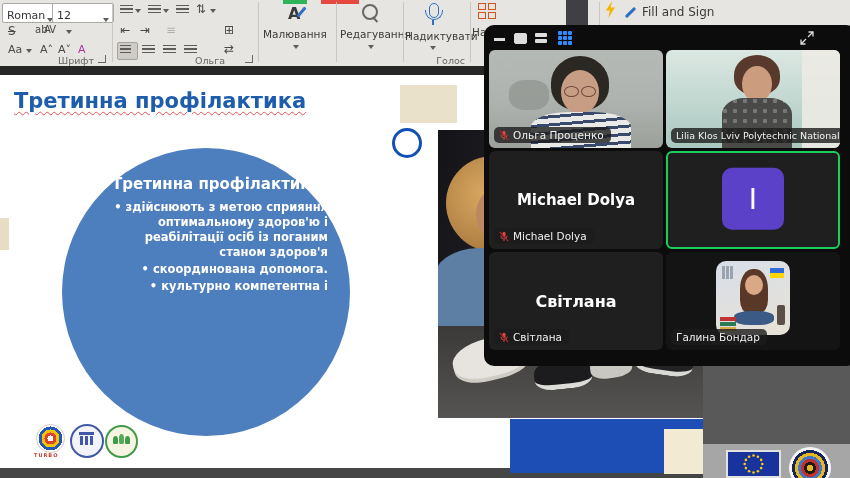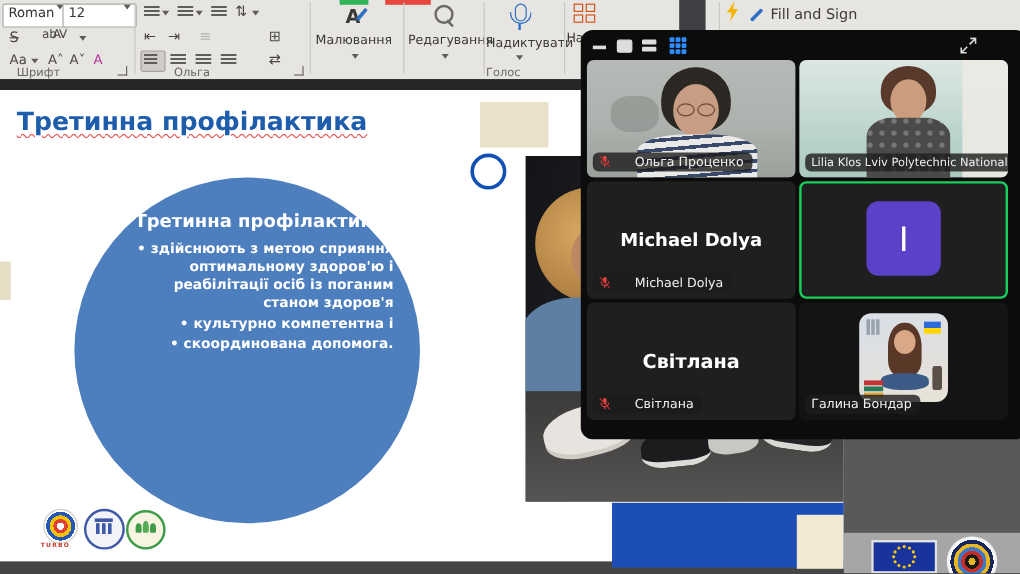--- a/index.html
+++ b/index.html
@@ -4,25 +4,25 @@
 <style>
   html,body{margin:0;padding:0;background:#222;}
   #stage{position:relative;width:850px;height:478px;overflow:hidden;
          font-family:"DejaVu Sans",sans-serif;background:#4a4a4a;-webkit-font-smoothing:antialiased;}
   .abs{position:absolute;}
 
   
   #ribbon{left:0;top:0;width:850px;height:66px;background:#e7e5e2;}
   .vsep{position:absolute;top:2px;bottom:4px;width:1px;background:#c9c7c4;}
   .combo{position:absolute;height:18px;background:#fff;border:1px solid #aba9a6;border-radius:2px;
-         font-size:11px;color:#333;display:flex;align-items:flex-start;padding:0 4px;justify-content:space-between;}
+         font-size:11px;color:#333;display:flex;align-items:flex-end;padding:0 4px;justify-content:space-between;}
   .chev{width:0;height:0;border-left:3.5px solid transparent;border-right:3.5px solid transparent;
         border-top:4px solid #5f5d5a;display:inline-block;}
   .glyph{position:absolute;font-size:12px;color:#4a4846;}
-  .grplabel{position:absolute;font-size:9.5px;color:#686663;text-align:left;}
+  .grplabel{position:absolute;font-size:9.5px;color:#686663;text-align:right;}
   .launcher{position:absolute;width:7px;height:7px;border-right:1.5px solid #6a6865;border-bottom:1.5px solid #6a6865;}
   .iclines{position:absolute;width:13px;height:10px;
            background:repeating-linear-gradient(180deg,#5f5d5a 0 1.4px,transparent 1.4px 3.4px);}
   .btnlabel{position:absolute;font-size:10.5px;color:#3c3a38;white-space:nowrap;}
   .alsel{position:absolute;width:19px;height:16px;background:#cfccc8;border:1px solid #a5a3a0;border-radius:2px;}
   #dark-band{left:0;top:66px;width:850px;height:9px;background:#262626;}
 
   
   #slide{left:0;top:75px;width:703px;height:393px;background:#ffffff;overflow:hidden;}
   #slide-title{left:14px;top:14px;font-size:21px;font-weight:bold;color:#1e5cac;
@@ -50,21 +50,21 @@
   
   #blue-rect{left:510px;top:419px;width:193px;height:54px;background:#1c4eb5;z-index:3;}
   #cream-sq{left:664px;top:429px;width:39px;height:45px;background:#f2ead2;z-index:4;}
   #slide-bottom-strip{left:0;top:468px;width:703px;height:10px;background:#454545;z-index:2;}
   #right-panel{left:703px;top:366px;width:147px;height:78px;background:#595959;}
   #right-bottom{left:703px;top:444px;width:147px;height:34px;background:#a6a6a6;}
 
   
   #zoomwin{left:484px;top:25px;width:372px;height:341px;background:#0c0c0c;border-radius:10px;z-index:10;}
   .ztile{position:absolute;width:174px;height:98px;border-radius:6px;overflow:hidden;background:#1f1f1f;}
-  .zlabel{position:absolute;left:5px;bottom:5px;display:flex;align-items:flex-start;gap:20px;
+  .zlabel{position:absolute;left:5px;bottom:5px;display:flex;align-items:flex-end;gap:4px;
           background:rgba(28,28,28,.8);border-radius:5px;padding:2px 7px 2px 5px;
           font-size:10.5px;color:#f0f0f0;white-space:nowrap;max-width:160px;overflow:hidden;}
   .centername{position:absolute;inset:0;display:flex;align-items:center;justify-content:center;
               font-size:15px;font-weight:bold;color:#fff;}
   .ctrl{position:absolute;}
   #iryna-tile{border:2px solid #17d15c;}
   #iryna-avatar{position:absolute;left:50%;top:50%;transform:translate(-50%,-52%);
                 width:62px;height:62px;border-radius:10px;background:#5b40c8;
                 display:flex;align-items:center;justify-content:center;color:#fff;font-size:28px;}
   .griddot{position:absolute;width:3.6px;height:3.6px;background:#2d8cff;border-radius:1px;}
@@ -185,22 +185,22 @@
       <div class="ph" style="left:152px;top:226px;width:42px;height:22px;background:#c9c7c2;border-radius:45% 55% 40% 40%;transform:rotate(-8deg);"></div>
       <div class="ph" style="left:196px;top:212px;width:60px;height:28px;background:#232326;border-radius:40% 60% 35% 35%;border-bottom:5px solid #d8d8d4;transform:rotate(8deg);"></div>
       <div class="ph" style="left:108px;top:150px;width:30px;height:84px;background:#8a6b52;border-radius:12px;"></div>
       <div class="ph" style="left:160px;top:140px;width:34px;height:92px;background:#3a3a3e;border-radius:12px;transform:rotate(6deg);"></div>
     </div>
 
     <div id="big-circle" class="abs">
       <div id="circle-heading" class="abs">Третинна профілактика</div>
       <ul id="circle-bullets">
         <li><span>здійснюють з метою сприяння оптимальному здоров'ю і реабілітації осіб із поганим станом здоров'я</span></li>
+        <li><span>скоординована допомога.</span></li>
         <li><span>культурно компетентна і</span></li>
-        <li><span>скоординована допомога.</span></li>
       </ul>
     </div>
 
     <div class="logocircle" style="left:36px;top:349px;width:27px;height:27px;background:radial-gradient(circle,#ffffff 0 3px,#e04030 3px 6px,#f5c400 6px 9px,#2458b8 9px 12px,#ffffff 12px);border:1px solid #d0cec9;"></div>
     <div id="turbo-text" style="left:34px;top:377px;">TURBO</div>
     <div class="logocircle" style="left:70px;top:349px;width:30px;height:30px;border:2px solid #4058a8;background:#f2f4fa;">
       <span class="abs" style="left:8px;top:10px;width:2.5px;height:9px;background:#4058a8;"></span>
       <span class="abs" style="left:13px;top:10px;width:2.5px;height:9px;background:#4058a8;"></span>
       <span class="abs" style="left:18px;top:10px;width:2.5px;height:9px;background:#4058a8;"></span>
       <span class="abs" style="left:7px;top:6px;width:15px;height:2.5px;background:#4058a8;"></span>

